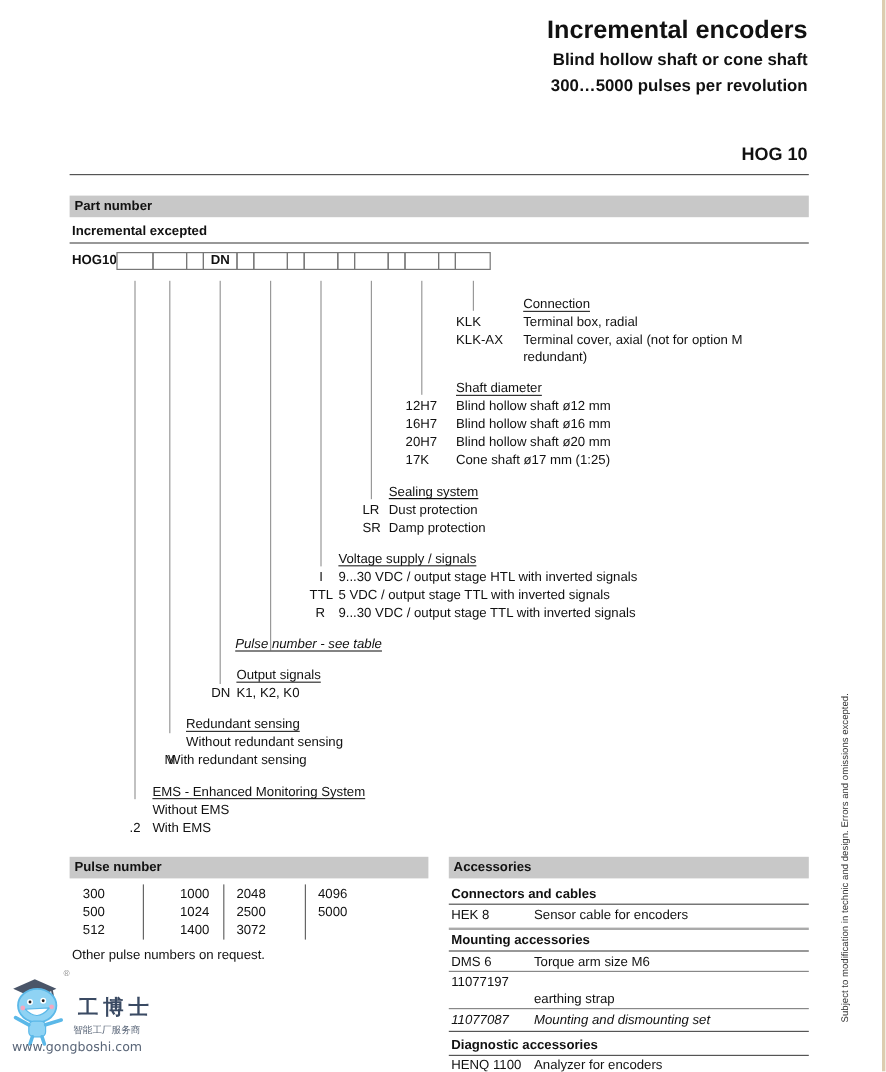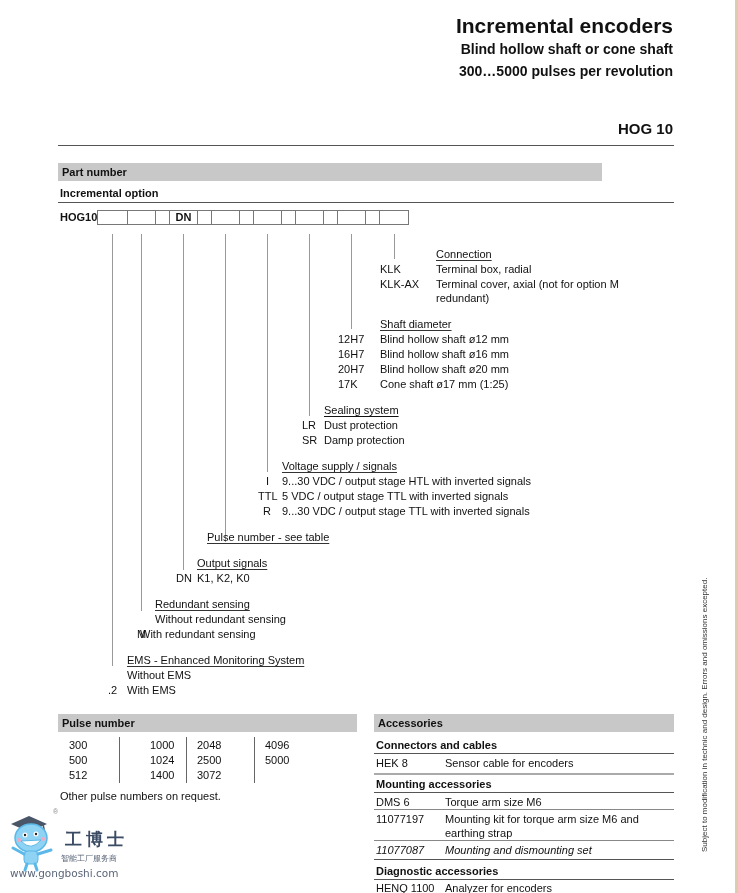--- a/index.html
+++ b/index.html
@@ -49,22 +49,22 @@
 <body>
 
 <div class="right-strip"></div>
 
 <div class="abs title">Incremental encoders</div>
 <div class="abs subtitle" style="top:41px;">Blind hollow shaft or cone shaft</div>
 <div class="abs subtitle" style="top:63px;">300…5000 pulses per revolution</div>
 <div class="abs model">HOG 10</div>
 <div class="hrule" style="left:58px; top:145px; width:616px;"></div>
 
-<div class="section-bar" style="left:58px; top:163px; width:544px;">Part number</div>
-<div class="abs sub-head" style="left:60px; top:187px;">Incremental option</div>
+<div class="section-bar" style="left:58px; top:163px; width:616px;">Part number</div>
+<div class="abs sub-head" style="left:60px; top:187px;">Incremental excepted</div>
 <div class="hrule" style="left:58px; top:202px; width:616px;"></div>
 
 <div class="abs sub-head" style="left:60px; top:211px;text-align:right;">HOG10</div>
 
 <div>
   <div class="code-box" style="left:97px; width:31px;"></div>
   <div class="code-box" style="left:127px; width:29px;"></div>
   <div class="code-box" style="left:155px; width:15px;"></div>
   <div class="code-box" style="left:169px; width:29px;">DN</div>
   <div class="code-box" style="left:197px; width:15px;"></div>
@@ -112,21 +112,21 @@
 <div class="abs t" style="left:324px; top:433px;">Damp protection</div>
 
 <div class="abs t u" style="left:282px; top:459px;">Voltage supply / signals</div>
 <div class="abs t" style="left:266px; top:474px;">I</div>
 <div class="abs t" style="left:282px; top:474px;">9...30 VDC / output stage HTL with inverted signals</div>
 <div class="abs t" style="left:258px; top:489px;">TTL</div>
 <div class="abs t" style="left:282px; top:489px;">5 VDC / output stage TTL with inverted signals</div>
 <div class="abs t" style="left:263px; top:504px;">R</div>
 <div class="abs t" style="left:282px; top:504px;">9...30 VDC / output stage TTL with inverted signals</div>
 
-<div class="abs t u" style="left:207px; top:530px;">Pulse number - see table</div>
+<div class="abs t u" style="left:196px; top:530px;font-style:italic;">Pulse number - see table</div>
 
 <div class="abs t u" style="left:197px; top:556px;">Output signals</div>
 <div class="abs t" style="left:176px; top:571px;">DN</div>
 <div class="abs t" style="left:197px; top:571px;">K1, K2, K0</div>
 
 <div class="abs t u" style="left:155px; top:597px;">Redundant sensing</div>
 <div class="abs t" style="left:155px; top:612px;">Without redundant sensing</div>
 <div class="abs t" style="left:137px; top:627px;">M</div>
 <div class="abs t" style="left:140px; top:627px;text-align:center;">With redundant sensing</div>
 
@@ -172,21 +172,20 @@
 
 <div class="abs sub-head" style="left:376px; top:778px;">Mounting accessories</div>
 <div class="hrule" style="left:374px; top:792px; width:300px;"></div>
 <div class="acc-row" style="top:795px; height:14px;">
   <span class="acc-code">DMS 6</span>
   <span class="acc-desc">Torque arm size M6</span>
 </div>
 <div class="hrule-light" style="left:374px; top:809px; width:300px;"></div>
 <div class="acc-row" style="top:812px; height:28px;">
   <span class="acc-code">11077197</span>
-  <span class="acc-desc">Mounting kit for torque arm size M6 and</span>
   <span class="acc-desc" style="top:14px;">earthing strap</span>
 </div>
 <div class="hrule-light" style="left:374px; top:840px; width:300px;"></div>
 <div class="acc-row" style="top:843px; height:14px;font-style:italic;">
   <span class="acc-code">11077087</span>
   <span class="acc-desc">Mounting and dismounting set</span>
 </div>
 <div class="hrule" style="left:374px; top:859px; width:300px;"></div>
 
 <div class="abs sub-head" style="left:376px; top:865px;">Diagnostic accessories</div>

